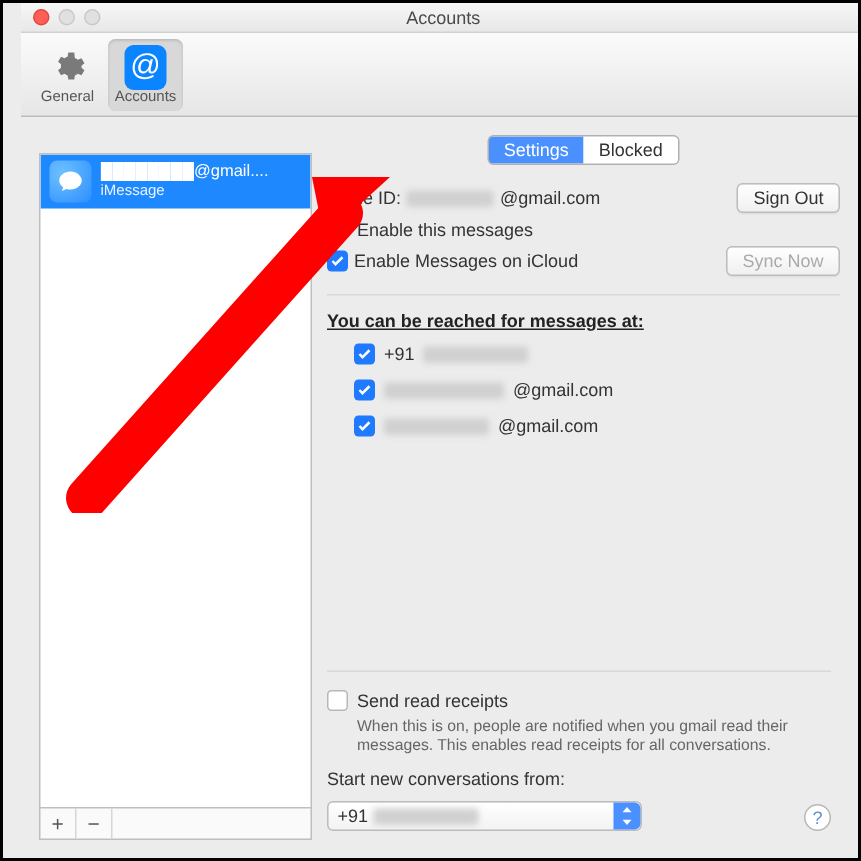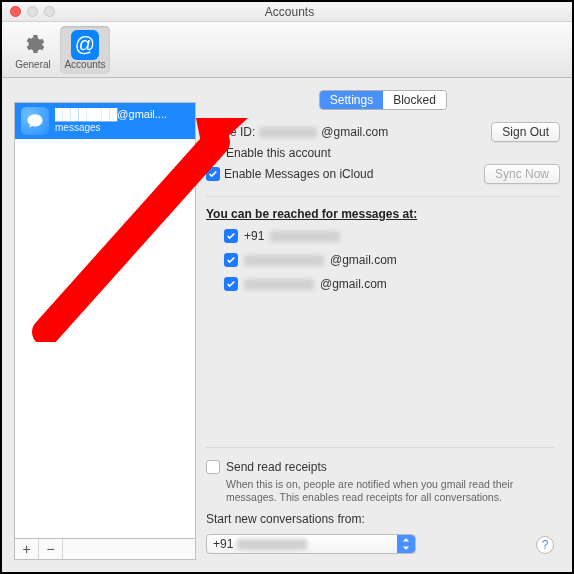--- a/index.html
+++ b/index.html
@@ -1,18 +1,18 @@
 <!DOCTYPE html>
 <html><head>
 <meta charset="utf-8">
 <style>
 * { box-sizing: border-box; margin: 0; padding: 0; font-family: -apple-system, "Helvetica Neue", Arial, sans-serif; }
 body { background: #f0f0f0; width: 574px; height: 574px; overflow: hidden; }
 
-.frame { border: 2px solid #000; width: 574px; height: 574px; position: relative; background: #ececec; }
+.frame { border: 2px solid #000; width: 574px; height: 574px; position: relative; background: #ececec; padding-left: 12px; }
 
 .titlebar { height: 20px; display: flex; align-items: center; padding: 0 8px; background: linear-gradient(#f6f6f6,#e8e8e8); border-bottom: 1px solid #d0d0d0; }
 .traffic { display: flex; gap: 6px; }
 .dot { width: 11px; height: 11px; border-radius: 50%; }
 .dot.red { background: #ff5f57; border: 0.5px solid #e04640; }
 .dot.yel { background: #e0e0e0; border: 0.5px solid #c8c8c8; }
 .dot.grn { background: #e0e0e0; border: 0.5px solid #c8c8c8; }
 .title { flex: 1; text-align: center; font-size: 12px; color: #4a4a4a; }
 
 .toolbar { height: 56px; background: linear-gradient(#fbfbfb,#e6e6e6); border-bottom: 1px solid #bcbcbc; display: flex; align-items: flex-start; padding: 4px 6px; gap: 2px; }
@@ -104,21 +104,21 @@
     <div class="sidebar-wrap">
       <div class="sidebar">
         <div class="acct-row">
           <div class="acct-icon">
             <svg viewBox="0 0 24 24" fill="#fff">
                 <path d="M12 3C6.5 3 2 6.6 2 11c0 2.4 1.3 4.5 3.4 6l-1 3.5 3.9-1.8c1.1.3 2.4.5 3.7.5 5.5 0 10-3.6 10-8S17.5 3 12 3z"></path>
               </svg>
           </div>
           <div class="acct-txt">
             <div class="acct-title">████████@gmail....</div>
-            <div class="acct-sub">messages</div>
+            <div class="acct-sub">iMessage</div>
           </div>
         </div>
       </div>
       <div class="sidebar-foot">
         <div class="sf-btn">+</div>
         <div class="sf-btn">−</div>
       </div>
     </div>
 
     <div class="main">
@@ -136,21 +136,21 @@
         </div>
         <button class="mac-btn">Sign Out</button>
       </div>
 
       <div class="chk">
         <div class="chkbox">
             <svg viewBox="0 0 12 12">
               <path d="M2 6l2.4 2.6L10 3" stroke="#fff" stroke-width="2" fill="none"></path>
             </svg>
           </div>
-        <span>Enable this account</span>
+        <span>Enable this messages</span>
       </div>
       <div class="chk" style="justify-content:space-between">
         <div style="display:flex;align-items:flex-start;gap:4px">
           <div class="chkbox">
               <svg viewBox="0 0 12 12">
                 <path d="M2 6l2.4 2.6L10 3" stroke="#fff" stroke-width="2" fill="none"></path>
               </svg>
             </div>
           <span>Enable Messages on iCloud</span>
         </div>

